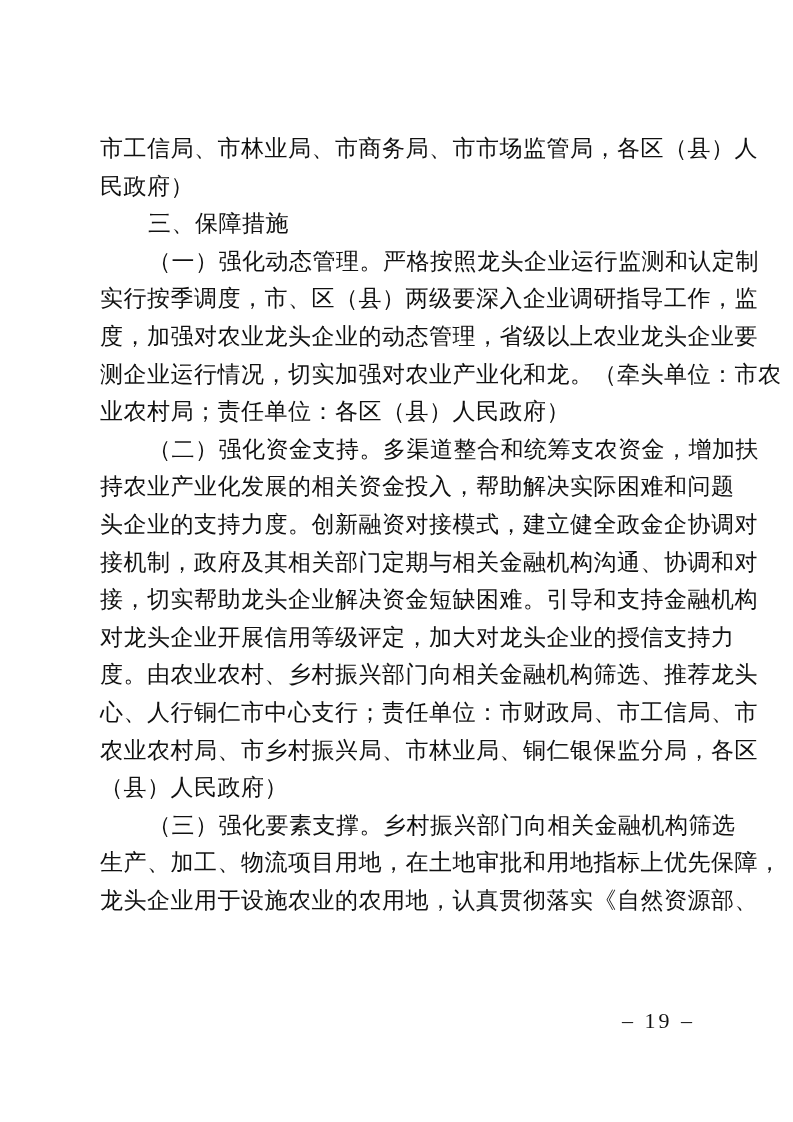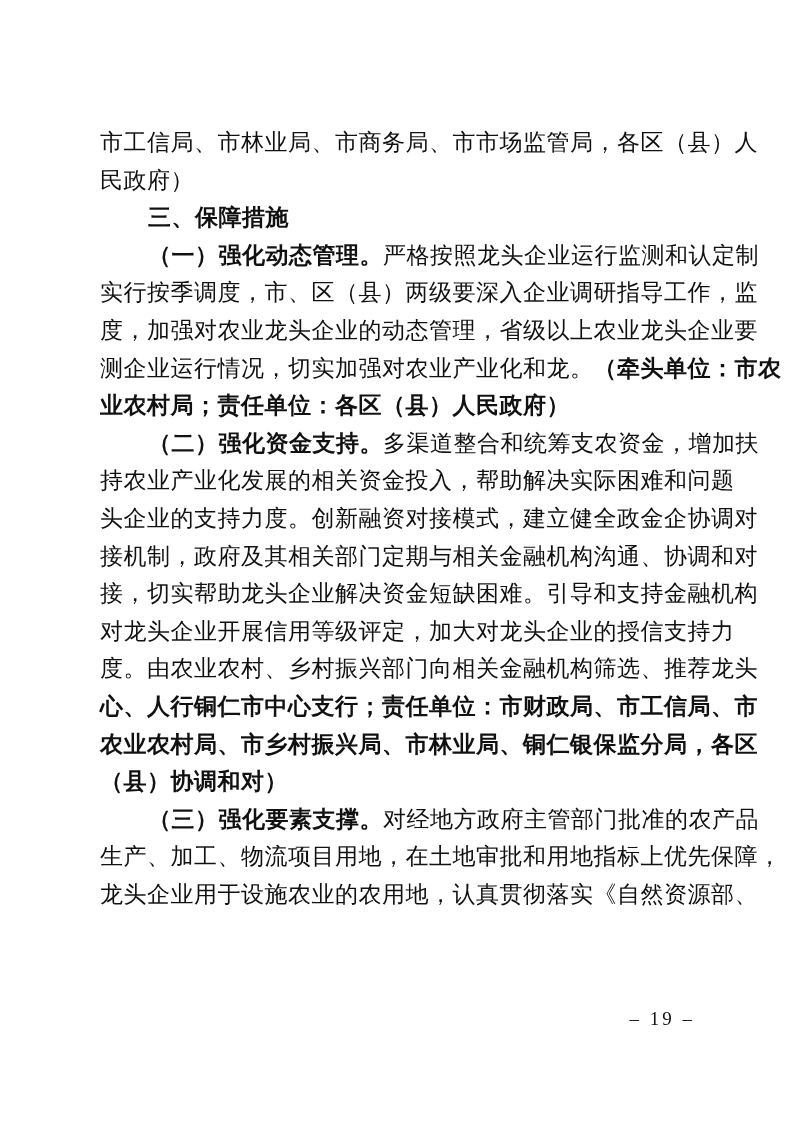--- a/index.html
+++ b/index.html
@@ -11,21 +11,21 @@
     position: relative;
     width: 793px;
     height: 1122px;
     background: #ffffff;
     color: #111111;
     overflow: hidden;
   }
   .text-block {
     position: absolute;
     left: 100px;
-    top: 124px;
+    top: 130px;
     width: 600px;
   }
   .line {
     height: 37.6px;
     line-height: 37.6px;
     font-size: 23px;
     white-space: nowrap;
     letter-spacing: 0.5px;
     color: #111111;
   }
@@ -33,33 +33,33 @@
     padding-left: 48px;
   }
   
   .run-body {
     font-family: "Liberation Serif", "DejaVu Serif", serif;
     font-weight: 400;
   }
   
   .run-hei {
     font-family: "Liberation Sans", "DejaVu Sans", sans-serif;
-    font-weight: 700;
+    font-weight: 400;
     margin-top: 48px;
   }
   
   .run-kai {
     font-family: "Liberation Serif", "DejaVu Serif", serif;
-    font-weight: 700;
+    font-weight: 400;
   }
   .page-number {
     position: absolute;
     top: 1008px;
     right: 98px;
-    font-size: 19px;
+    font-size: 22px;
     letter-spacing: 3px;
     font-family: "Liberation Serif", "DejaVu Serif", serif;
     color: #111111;
   }
 </style>
 </head>
 <body>
 
 <div class="page">
   <div class="text-block">
@@ -73,19 +73,19 @@
       <div class="line"><span class="run-hei">业农村局；责任单位：各区（县）人民政府）</span></div>
       <div class="line indent"><span class="run-kai">（二）强化资金支持。</span><span class="run-body">多渠道整合和统筹支农资金，增加扶</span></div>
       <div class="line"><span class="run-body">持农业产业化发展的相关资金投入，帮助解决实际困难和问题</span></div>
       <div class="line"><span class="run-body">头企业的支持力度。创新融资对接模式，建立健全政金企协调对</span></div>
       <div class="line"><span class="run-body">接机制，政府及其相关部门定期与相关金融机构沟通、协调和对</span></div>
       <div class="line"><span class="run-body">接，切实帮助龙头企业解决资金短缺困难。引导和支持金融机构</span></div>
       <div class="line"><span class="run-body">对龙头企业开展信用等级评定，加大对龙头企业的授信支持力</span></div>
       <div class="line"><span class="run-body">度。由农业农村、乡村振兴部门向相关金融机构筛选、推荐龙头</span></div>
       <div class="line"><span class="run-hei">心、人行铜仁市中心支行；责任单位：市财政局、市工信局、市</span></div>
       <div class="line"><span class="run-hei">农业农村局、市乡村振兴局、市林业局、铜仁银保监分局，各区</span></div>
-      <div class="line"><span class="run-hei">（县）协调和对）</span></div>
-      <div class="line indent"><span class="run-kai">（三）强化要素支撑。</span><span class="run-body">对经地方政府主管部门批准的农产品</span></div>
+      <div class="line"><span class="run-hei">（县）人民政府）</span></div>
+      <div class="line indent"><span class="run-kai">（三）强化要素支撑。</span><span class="run-body">乡村振兴部门向相关金融机构筛选</span></div>
       <div class="line"><span class="run-body">生产、加工、物流项目用地，在土地审批和用地指标上优先保障，</span></div>
       <div class="line"><span class="run-body">龙头企业用于设施农业的农用地，认真贯彻落实《自然资源部、</span></div>
     </div>
   <div class="page-number">– 19 –</div>
 </div>
 
 </body></html>

